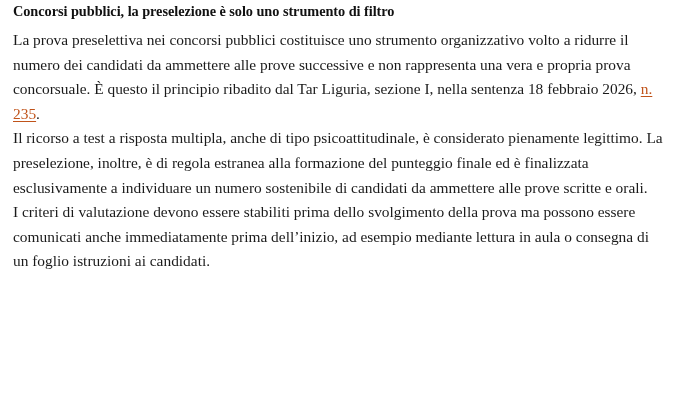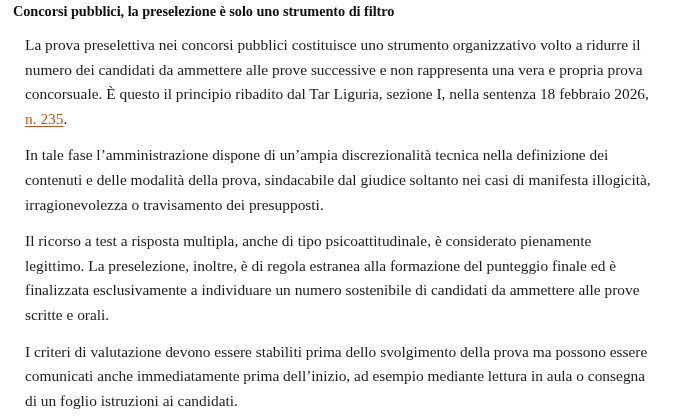--- a/index.html
+++ b/index.html
@@ -30,21 +30,21 @@
     margin: 0 0 7px 0;
     letter-spacing: -0.05px;
     color: #111111;
   }
   .article-body {
     font-size: 15.4px;
     line-height: 24.6px;
     color: #1a1a1a;
   }
   .para {
-    margin: 12px;
+    margin: 0;
     padding: 0;
     text-align: left;
   }
   .inline-link {
     color: #c0531a;
     text-decoration: underline;
     text-underline-offset: 1.5px;
     text-decoration-thickness: 1px;
     cursor: pointer;
   }
@@ -54,20 +54,19 @@
 
 <div class="page">
 
   <h1 class="article-title">Concorsi pubblici, la preselezione è solo uno strumento di filtro</h1>
 
   <div class="article-body">
 
     <p class="para"><span>La prova preselettiva nei concorsi pubblici costituisce uno strumento organizzativo volto a ridurre il numero dei candidati da ammettere alle prove successive e non rappresenta una vera e propria prova concorsuale. È questo il principio ribadito dal Tar Liguria, sezione I, nella sentenza 18 febbraio 2026, </span><a class="inline-link" href="#">n. 235</a><span>.</span></p>
 
 
-    <p class="para">In tale fase l’amministrazione dispone di un’ampia discrezionalità tecnica nella definizione dei contenuti e delle modalità della prova, sindacabile dal giudice soltanto nei casi di manifesta illogicità, irragionevolezza o travisamento dei presupposti.</p>
 
     <p class="para">Il ricorso a test a risposta multipla, anche di tipo psicoattitudinale, è considerato pienamente legittimo. La preselezione, inoltre, è di regola estranea alla formazione del punteggio finale ed è finalizzata esclusivamente a individuare un numero sostenibile di candidati da ammettere alle prove scritte e orali.</p>
 
     <p class="para">I criteri di valutazione devono essere stabiliti prima dello svolgimento della prova ma possono essere comunicati anche immediatamente prima dell’inizio, ad esempio mediante lettura in aula o consegna di un foglio istruzioni ai candidati.</p>
 
   </div>
 </div>
 
 </body></html>

